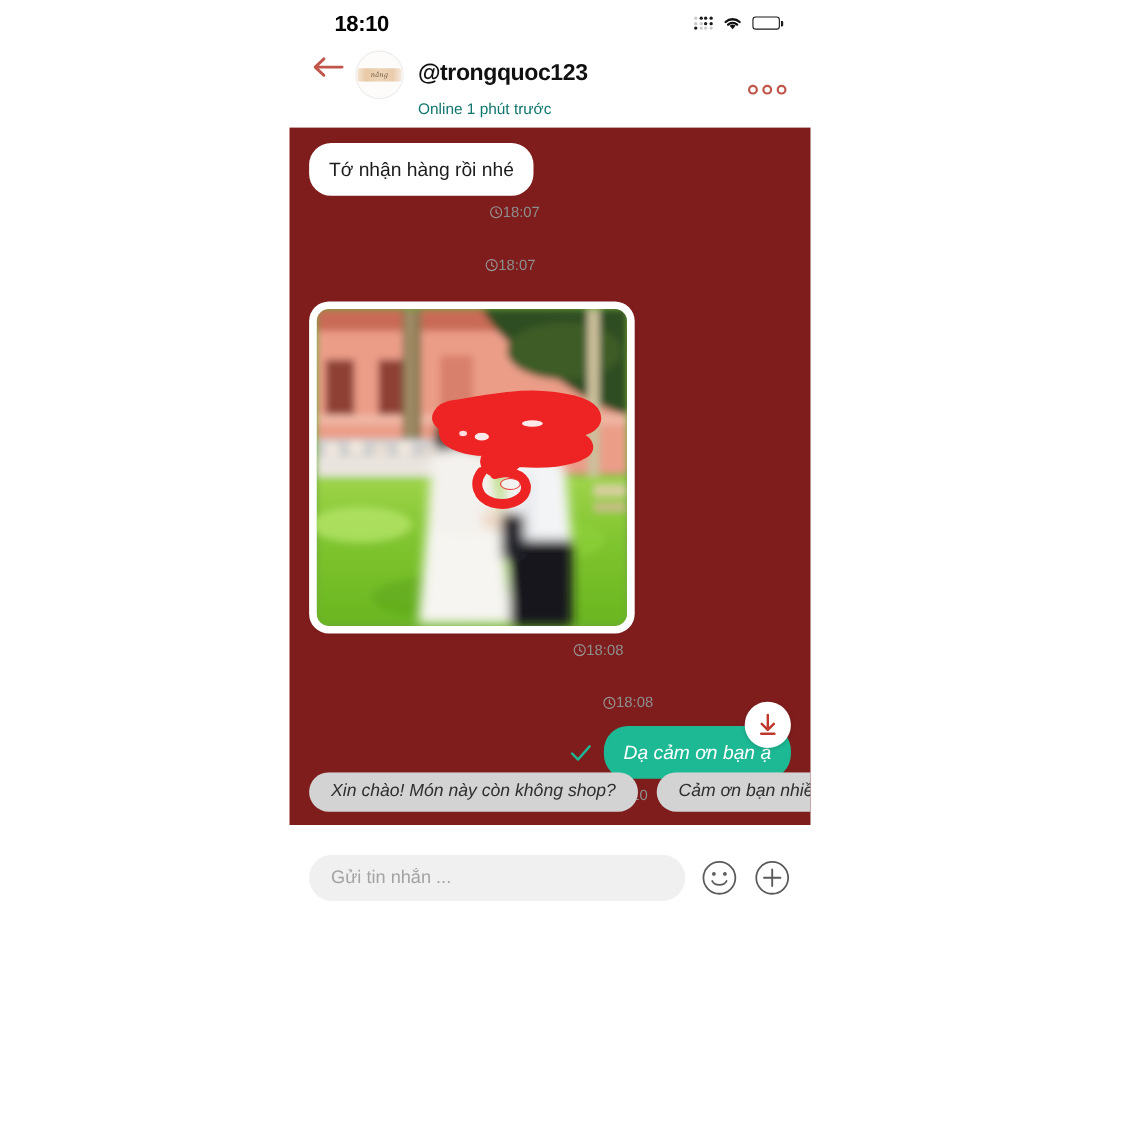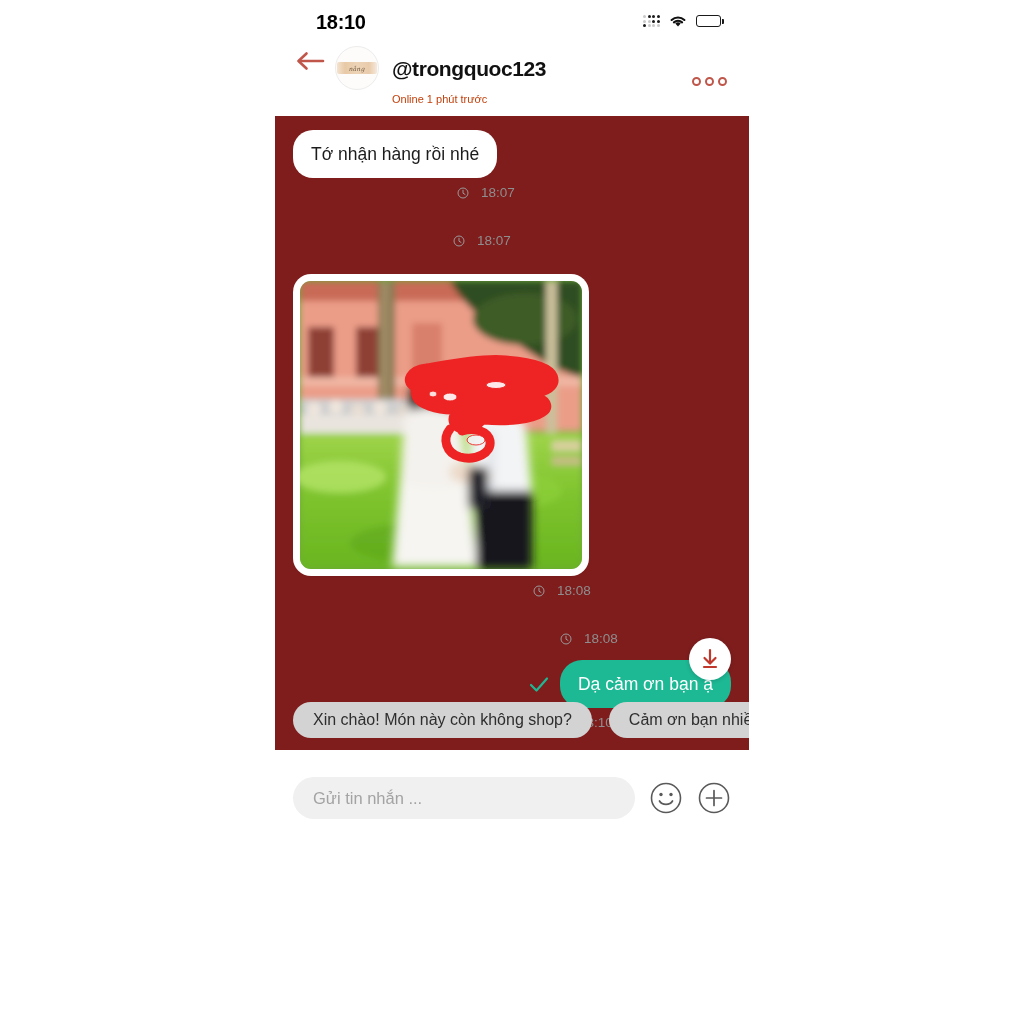--- a/index.html
+++ b/index.html
@@ -7,21 +7,21 @@
   html, body {
     width: 1024px;
     height: 1024px;
     background: #ffffff;
     font-family: "Liberation Sans", sans-serif;
     overflow: hidden;
   }
 
   #phone {
     position: absolute;
-    left: 275px;
+    left: 263px;
     top: 0;
     width: 474px;
     height: 1024px;
     background: #ffffff;
     overflow: hidden;
   }
 
   
   .statusbar {
     position: relative;
@@ -112,22 +112,22 @@
 
   .header-text { display: flex; flex-direction: column; justify-content: center; flex: 1 1 auto; min-width: 0; }
   .header-name {
     font-size: 21px;
     font-weight: bold;
     color: #111;
     letter-spacing: -0.4px;
     line-height: 1.15;
   }
   .header-status {
-    font-size: 11px;
-    color: #c2410c;
+    font-size: 14px;
+    color: #0f766e;
     margin-top: 11px;
   }
   .menu-dots { display: flex; gap: 4px; align-items: center; flex: 0 0 auto; }
   .menu-dots i {
     width: 9px; height: 9px;
     border-radius: 50%;
     border: 2px solid #c0564a;
     display: block;
   }
 
@@ -165,21 +165,21 @@
   }
   .bubble.out {
     background: #1db894;
     color: #ffffff;
     border-radius: 22px;
   }
 
   .time {
     display: flex;
     align-items: center;
-    gap: 12px;
+    gap: 0;
     font-size: 13.5px;
     color: #8e8e8e;
     margin-top: 7px;
   }
   .time.in  { justify-content: flex-start; padding-left: 182px; }
   .time.out { justify-content: flex-start; padding-left: 280px; }
   .clock-ico { width: 12px; height: 12px; display: inline-block; }
 
   .gap { height: 26px; }
   .gap-sm { height: 14px; }
@@ -205,21 +205,21 @@
   }
   .photo {
     width: 282px; height: 288px;
     border-radius: 11px;
     overflow: hidden;
     position: relative;
     background: #6fa93a;
   }
 
   
-  .out-wrap { display: flex; align-items: center; justify-content: flex-end; padding: 0 18px; position: relative; }
+  .out-wrap { display: flex; align-items: center; justify-content: flex-end; padding: 0 18px; position: relative; font-style: italic; }
   .check { width: 22px; height: 22px; margin-right: 10px; flex: 0 0 auto; }
   .dl-btn {
     position: absolute;
     right: 18px; top: -22px;
     width: 42px; height: 42px;
     border-radius: 50%;
     background: #ffffff;
     box-shadow: 0 1px 4px rgba(0,0,0,0.17);
     display: flex; align-items: center; justify-content: center;
   }
@@ -235,20 +235,21 @@
     overflow: hidden;
     white-space: nowrap;
   }
   .chip {
     background: #d3d3d3;
     border-radius: 20px;
     padding: 9px 20px;
     font-size: 16px;
     color: #2e2e2e;
     flex: 0 0 auto;
+    font-style: italic;
   }
 
   
   .composer {
     height: 96px;
     background: #ffffff;
     display: flex;
     align-items: center;
     padding: 0 18px;
     gap: 14px;

